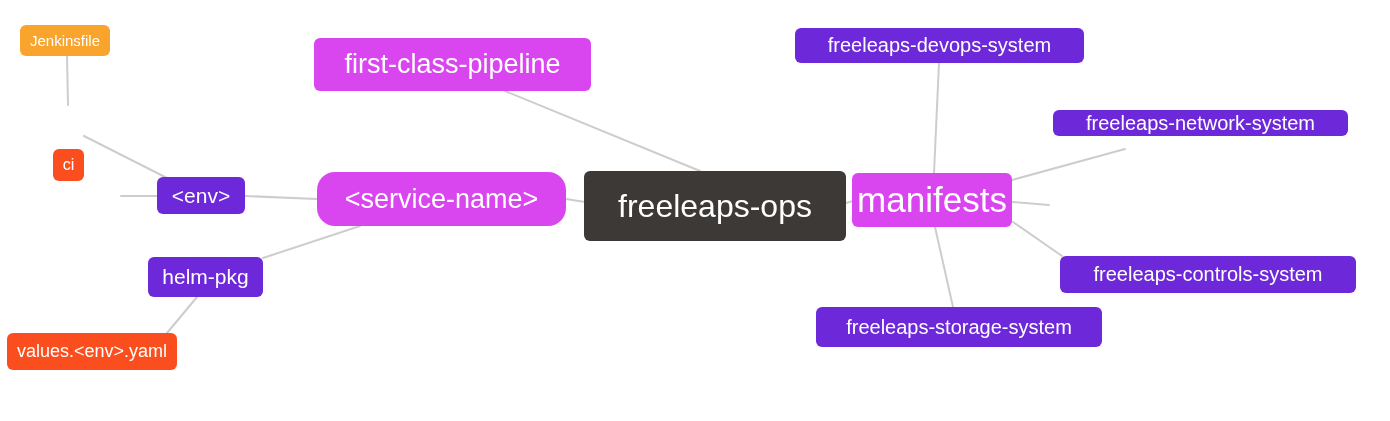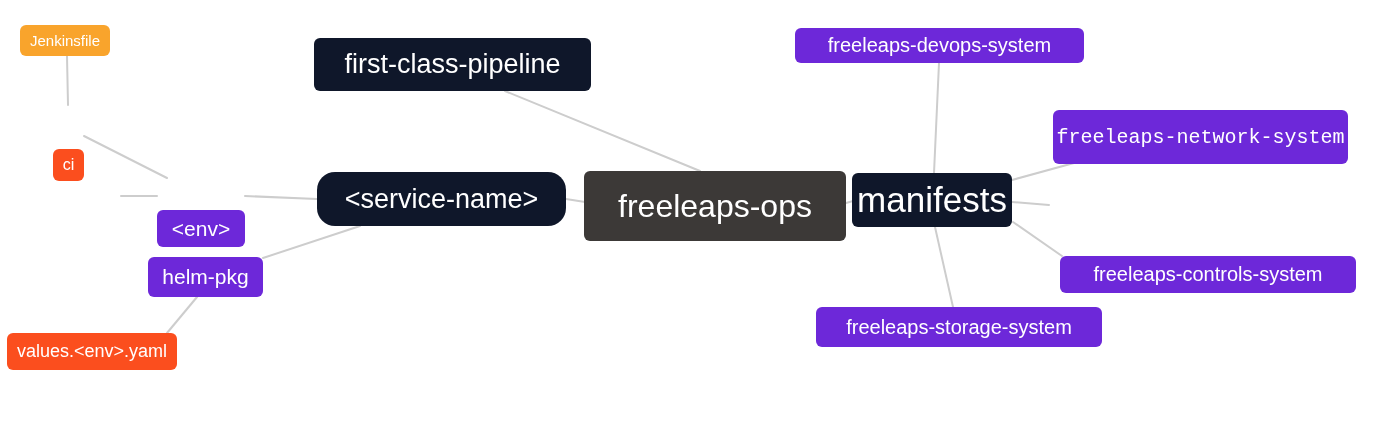--- a/index.html
+++ b/index.html
@@ -31,21 +31,21 @@
     display: flex;
     align-items: center;
     justify-content: center;
     color: #FFFFFF;
     border-radius: 6px;
     white-space: nowrap;
     box-sizing: border-box;
     cursor: pointer;
     user-select: none;
   }
-  .c-blue  { background: #0f172a; }
+  .c-blue  { background: #d946ef; }
   .c-green { background: #6d28d9; }
   .c-red   { background: #FB4E1E; }
   .c-amber { background: #F9A42C; }
   .c-dark  { background: #3C3937; }
 </style>
 </head>
 <body>
 
 <div class="canvas">
 
@@ -64,33 +64,33 @@
     <line x1="1012" y1="202" x2="1049" y2="205"></line>
     <line x1="1013" y1="222" x2="1062" y2="256"></line>
     <line x1="935" y1="227" x2="953" y2="307"></line>
   </svg>
 
   <div class="node c-amber" style="left:20px;  top:25px;  width:90px;  height:31px; font-size:15px;border-radius:6px;">Jenkinsfile</div>
 
   <div class="node c-red" style="left:53px;  top:105px; width:31px;  height:32px; font-size:16px;margin-top:44px;">ci</div>
 
 
-  <div class="node c-green" style="left:157px; top:177px; width:88px;  height:37px; font-size:21px;margin-top:33px;">&lt;env&gt;</div>
+  <div class="node c-green" style="left:157px; top:177px; width:88px;  height:37px; font-size:21px;">&lt;env&gt;</div>
 
   <div class="node c-blue" style="left:314px; top:38px;  width:277px; height:53px; font-size:27px;">first-class-pipeline</div>
 
   <div class="node c-blue" style="left:317px; top:172px; width:249px; height:54px; font-size:27px;border-radius:18px;">&lt;service-name&gt;</div>
 
   <div class="node c-dark" style="left:584px; top:171px; width:262px; height:70px; font-size:32px;">freeleaps-ops</div>
 
   <div class="node c-blue" style="left:852px; top:173px; width:160px; height:54px; font-size:35px;">manifests</div>
 
   <div class="node c-green" style="left:795px; top:28px;  width:289px; height:35px; font-size:20px;">freeleaps-devops-system</div>
 
-  <div class="node c-green" style="left:1053px;top:110px; width:295px; height:54px; font-size:20px;font-family:Liberation Mono, monospace;">freeleaps-network-system</div>
+  <div class="node c-green" style="left:1053px;top:110px; width:295px; height:26px; font-size:20px;">freeleaps-network-system</div>
 
 
   <div class="node c-green" style="left:1060px;top:256px; width:296px; height:37px; font-size:20px;">freeleaps-controls-system</div>
 
   <div class="node c-green" style="left:816px; top:307px; width:286px; height:40px; font-size:20px;">freeleaps-storage-system</div>
 
   <div class="node c-green" style="left:148px; top:257px; width:115px; height:40px; font-size:21px;">helm-pkg</div>
 
   <div class="node c-red" style="left:7px;   top:333px; width:170px; height:37px; font-size:18px;">values.&lt;env&gt;.yaml</div>
 

